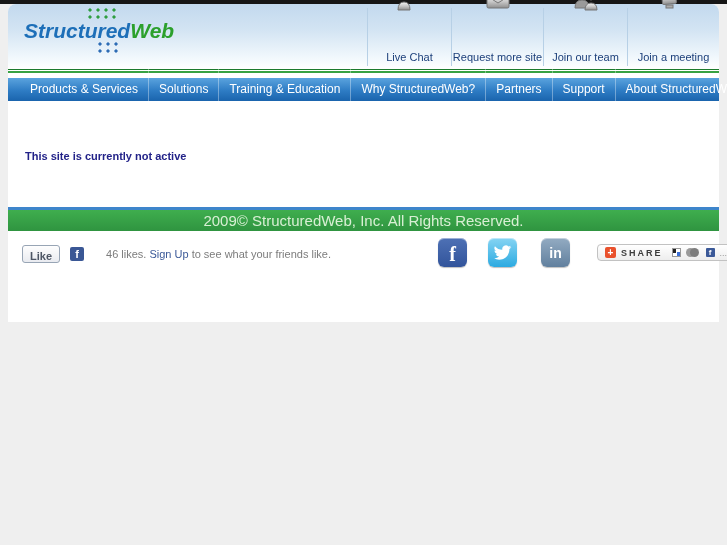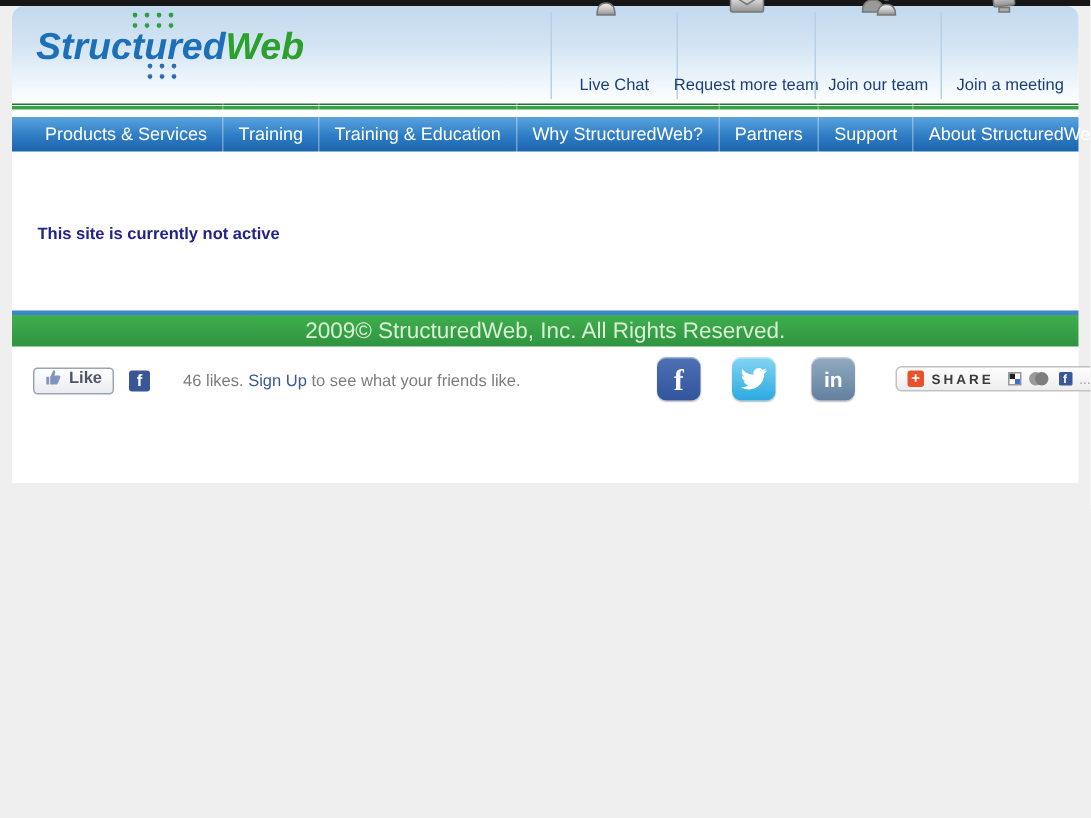--- a/index.html
+++ b/index.html
@@ -12,21 +12,21 @@
 
   
   .header { position:absolute; top:0; left:0; right:0; height:65px; border-radius:8px 8px 0 0;
             background:linear-gradient(180deg,#c2d9ee 0%,#d3e4f3 40%,#f3f9fd 85%,#ffffff 100%); }
   .logo { position:absolute; left:16px; top:4px; width:170px; cursor:pointer; }
   .dots { background-size:8px 7px; }
   .dots-top { margin-left:64px; width:30px; height:13px;
               background-image:radial-gradient(circle at 2px 2px,#2f9e41 1.4px,transparent 1.8px); }
   .dots-bottom { margin-left:74px; width:22px; height:13px; margin-top:1px;
               background-image:radial-gradient(circle at 2px 2px,#2d6cb5 1.4px,transparent 1.8px); }
-  .logo-text { font-size:25px; font-weight:bold; font-style:italic; letter-spacing:0px; line-height:20px; }
+  .logo-text { font-size:21px; font-weight:bold; font-style:italic; letter-spacing:0px; line-height:20px; }
   .logo-blue { color:#1d6fb8; }
   .logo-green { color:#2ca02c; }
 
   .toolbar { position:absolute; right:0; top:4px; height:58px; display:flex; }
   .tb-item { width:84px; height:58px; display:flex; flex-direction:column; align-items:center; justify-content:flex-end;
              border-left:1px solid #b7d0e6; cursor:pointer; padding-bottom:3px; }
   .tb-item.wide { width:92px; }
   .tb-icon { height:32px; display:flex; align-items:center; justify-content:center; }
   .tb-label { font-size:11px; color:#1c3f7a; white-space:nowrap; padding-top:1px;margin-top:36px; }
 
@@ -45,24 +45,24 @@
   .main-message { position:absolute; left:17px; top:146px; font-size:11px; font-weight:bold; color:#222288; }
 
   
   .footer-blue-line { position:absolute; top:203px; left:0; right:0; height:3px; background:#3e85cb; }
   .footer-green { position:absolute; top:206px; left:0; right:0; height:21px;
                   background:linear-gradient(180deg,#3fae4e 0%,#2f9440 100%);
                   color:#d8efd4; font-size:15px; text-align:center; line-height:21px; }
 
   
   .like-widget { position:absolute; left:14px; top:241px; display:flex; align-items:center; }
-  .like-button { height:18px; display:inline-flex; align-items:flex-start; gap:4px; padding:0 7px;
+  .like-button { height:18px; display:inline-flex; align-items:center; gap:4px; padding:0 7px;
                  border:1px solid #98a5b5; border-radius:3px;
                  background:linear-gradient(180deg,#fefefe 0%,#e9ebf0 100%);
-                 font-size:11px; font-weight:bold; color:#4e5665; cursor:pointer; }
+                 font-size:11px; font-weight:bold; color:#4e5665; cursor:pointer;flex-direction:column; }
   .fb-mini { width:14px; height:14px; margin-left:10px; background:#3a5795; border-radius:2px; color:#fff;
              font-size:11px; font-weight:bold; text-align:center; line-height:15px; cursor:pointer; }
   .likes-text { font-size:11px; color:#7c7c7c; margin-left:22px; white-space:nowrap; }
   .signup-link { color:#3b5998; cursor:pointer; text-decoration:none; }
 
   .social-icons { position:absolute; left:422px; top:234px; display:flex; }
   .social-icon { width:29px; height:29px; border-radius:6px; color:#fff; cursor:pointer;
                  display:flex; align-items:center; justify-content:center;
                  box-shadow:inset 0 1px 0 rgba(255,255,255,0.45), 0 1px 1px rgba(0,0,0,0.25); }
   .si-facebook { margin-left:8px; background:linear-gradient(180deg,#4e71b5 0%,#32549b 100%);
@@ -124,21 +124,21 @@
           <span class="tb-label">Live Chat</span>
         </div>
         <div class="tb-item wide">
           <span class="tb-icon">
             <svg viewBox="0 0 30 30" width="30" height="30">
               <path d="M7 10 l11 -4 2 6 z" fill="#dddddd" stroke="#888"></path>
               <rect x="4" y="11" width="22" height="13" rx="1.5" fill="url(#metal)" stroke="#777"></rect>
               <path d="M4 12 l11 7 11 -7" fill="none" stroke="#777"></path>
             </svg>
           </span>
-          <span class="tb-label">Request more team</span>
+          <span class="tb-label">Request more site</span>
         </div>
         <div class="tb-item">
           <span class="tb-icon">
             <svg viewBox="0 0 30 30" width="30" height="30">
               <circle cx="11" cy="9" r="4.5" fill="url(#metal)" stroke="#777"></circle>
               <path d="M4 24 q0 -8 7 -8 q7 0 7 8 z" fill="#9a9a9a" stroke="#777"></path>
               <circle cx="20" cy="12" r="4" fill="url(#metal)" stroke="#777"></circle>
               <path d="M14 26 q0 -7 6 -7 q6 0 6 7 z" fill="url(#metal)" stroke="#777"></path>
             </svg>
           </span>
@@ -156,21 +156,21 @@
           </span>
           <span class="tb-label">Join a meeting</span>
         </div>
       </div>
     </div>
 
     <div class="header-rule"></div>
 
     <div class="nav">
       <span class="nav-item">Products &amp; Services</span>
-      <span class="nav-item">Training</span>
+      <span class="nav-item">Solutions</span>
       <span class="nav-item">Training &amp; Education</span>
       <span class="nav-item">Why StructuredWeb?</span>
       <span class="nav-item">Partners</span>
       <span class="nav-item">Support</span>
       <span class="nav-item">About StructuredWeb</span>
     </div>
 
     <div class="main-message">This site is currently not active</div>
 
     <div class="footer-blue-line"></div>

